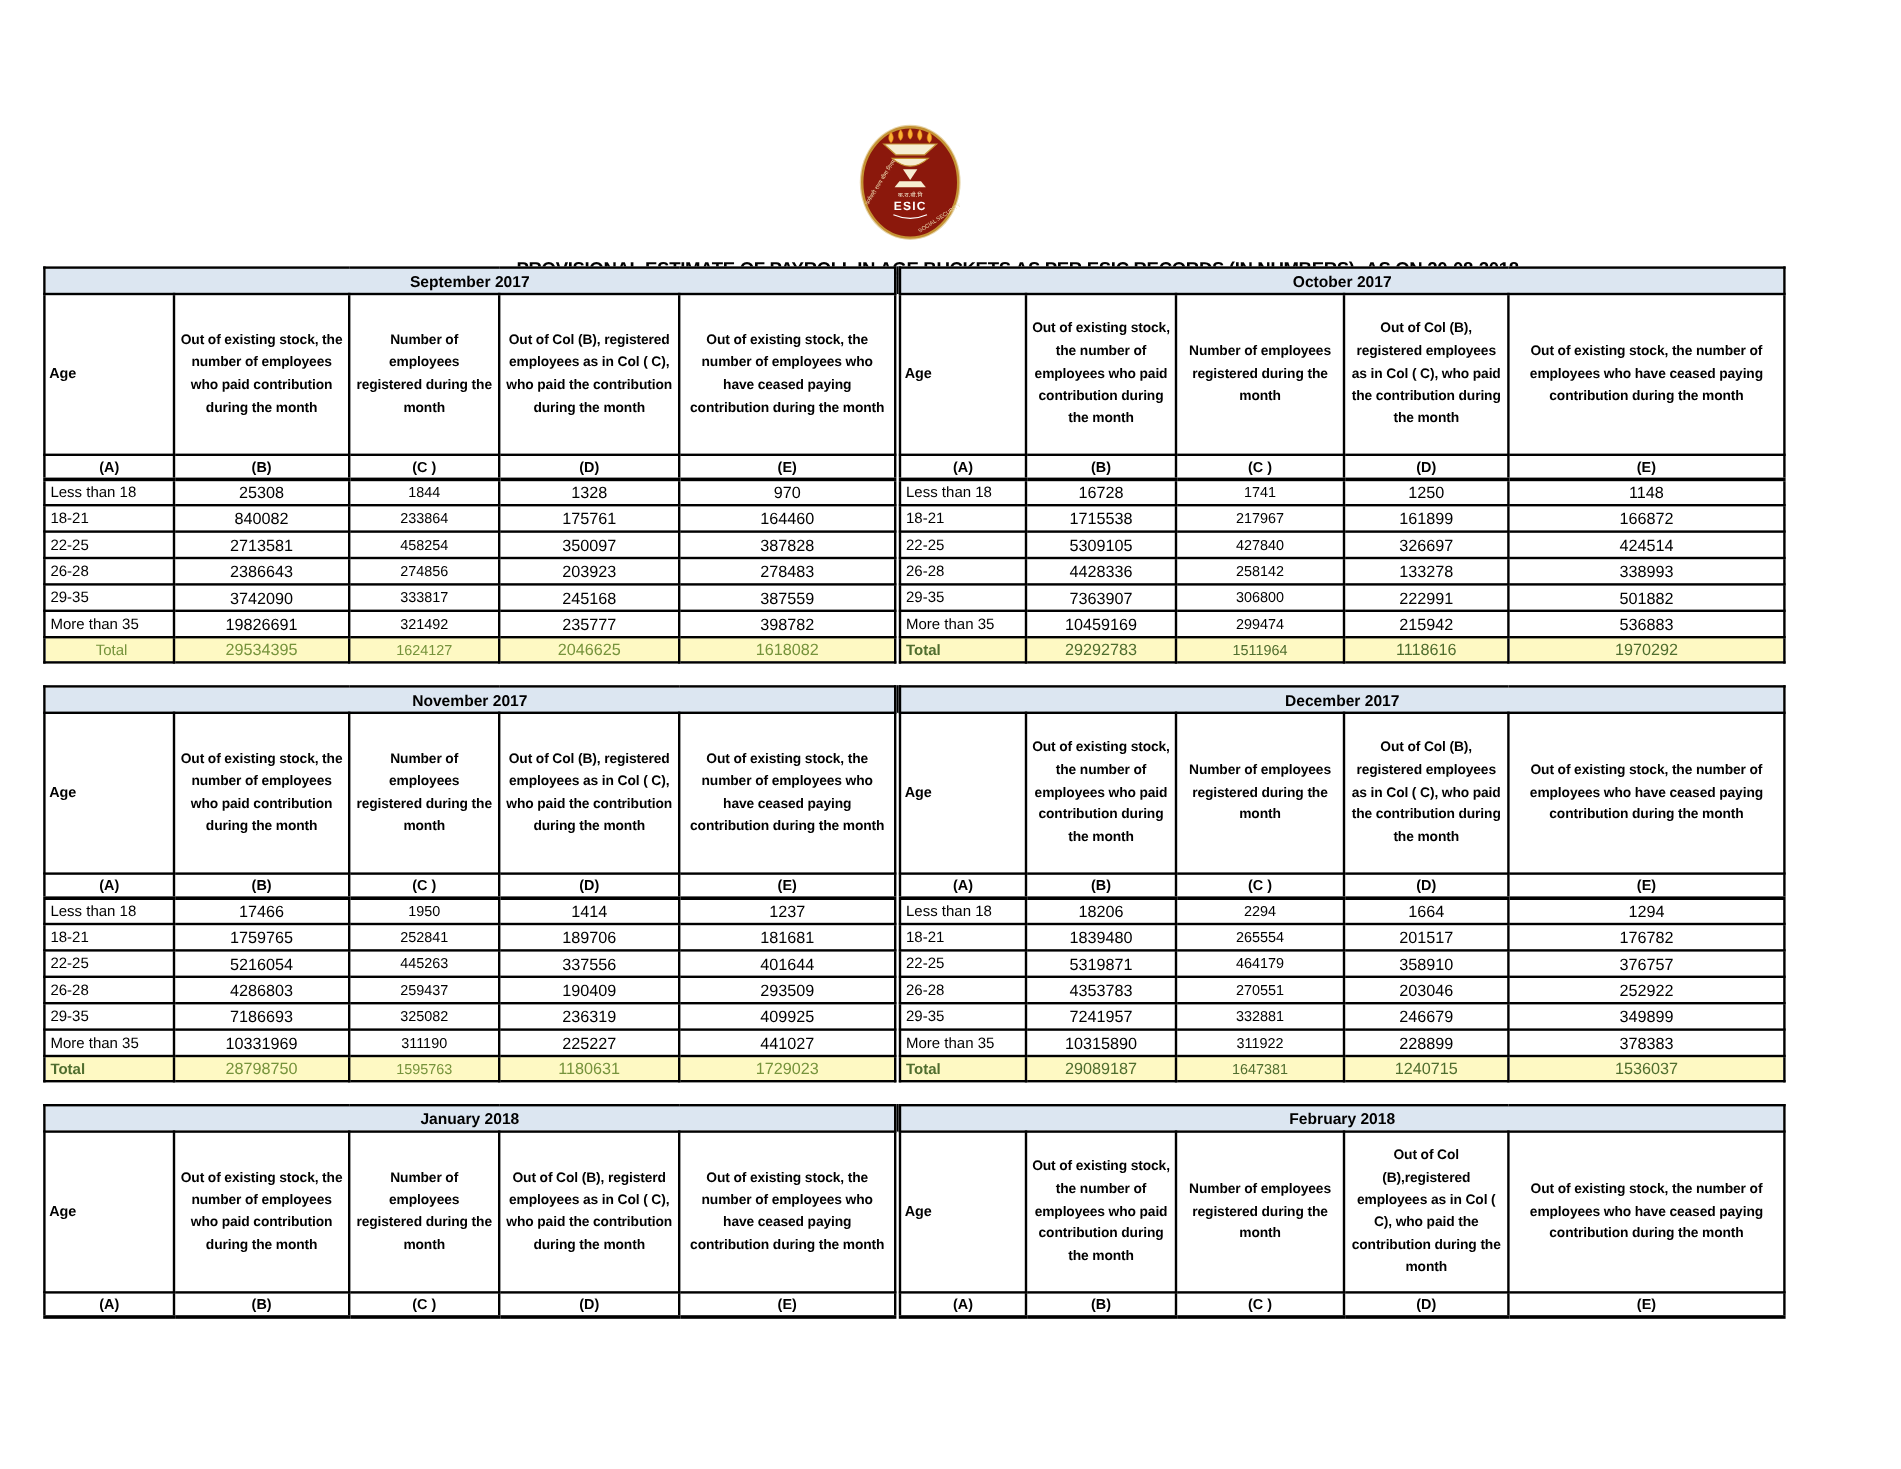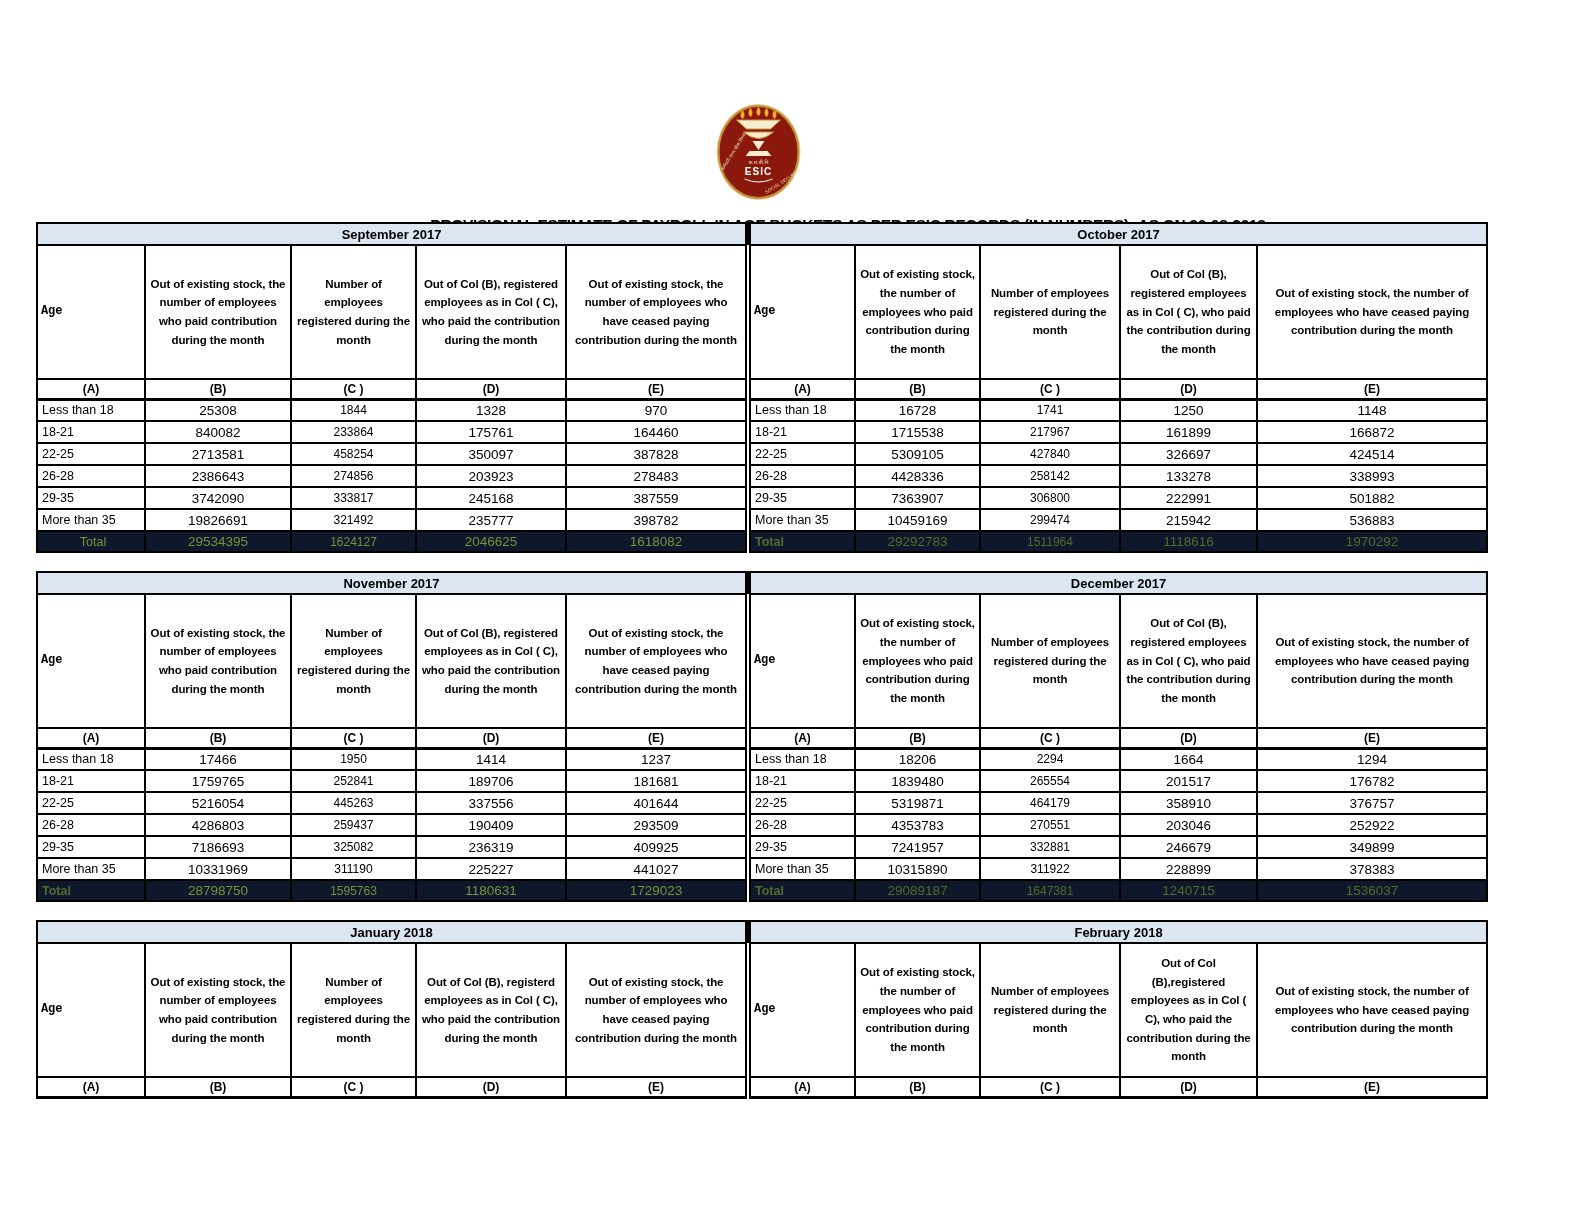--- a/index.html
+++ b/index.html
@@ -31,28 +31,28 @@
   table.right col.c-age{width:105px} table.right col.c-b{width:125px} table.right col.c-c{width:140px} table.right col.c-d{width:137px} table.right col.c-e{width:230px}
 
   .month-bar th {
     height:22px; background:#DCE6F1;
     font-size:13px; font-weight:bold; text-align:center; padding:1px 0;
   }
   .col-headers th {
     height:134px; font-size:11.5px; font-weight:bold; text-align:center;
     vertical-align:middle; line-height:1.62; padding:2px 4px; letter-spacing:-0.1px;
   }
-  .col-headers th.col-age { text-align:left; font-size:12px; padding-left:3px;font-family:Liberation Mono, monospace; }
+  .col-headers th.col-age { text-align:left; font-size:12px; padding-left:3px; }
   .letters th { height:20px; font-size:12px; font-weight:bold; text-align:center; border-bottom-width:3px; }
 
   td { height:22px; text-align:center; font-size:13.5px; }
   td.col-age { text-align:left; font-size:12.5px; padding-left:4px; }
   td.col-c   { font-size:12px; }
 
-  .total-row td { background:#0f172a; color:#76933C; height:21px; }
+  .total-row td { background:#fef9c3; color:#76933C; height:21px; }
   
   table.t-sep .total-row td.col-age { text-align:center; }
   
   table.t-oct .total-row td.col-age,
   table.t-nov .total-row td.col-age,
   table.t-dec .total-row td.col-age { text-align:left; font-weight:bold; color:#4F6D2E; }
   
   table.t-oct .total-row td, table.t-dec .total-row td { font-weight:normal; color:#4F6D2E; }
 </style>
 </head>

